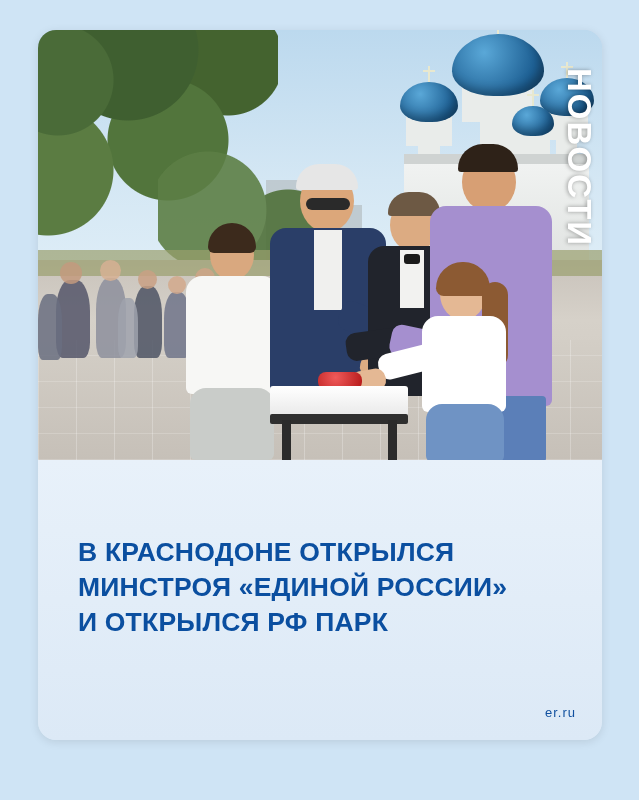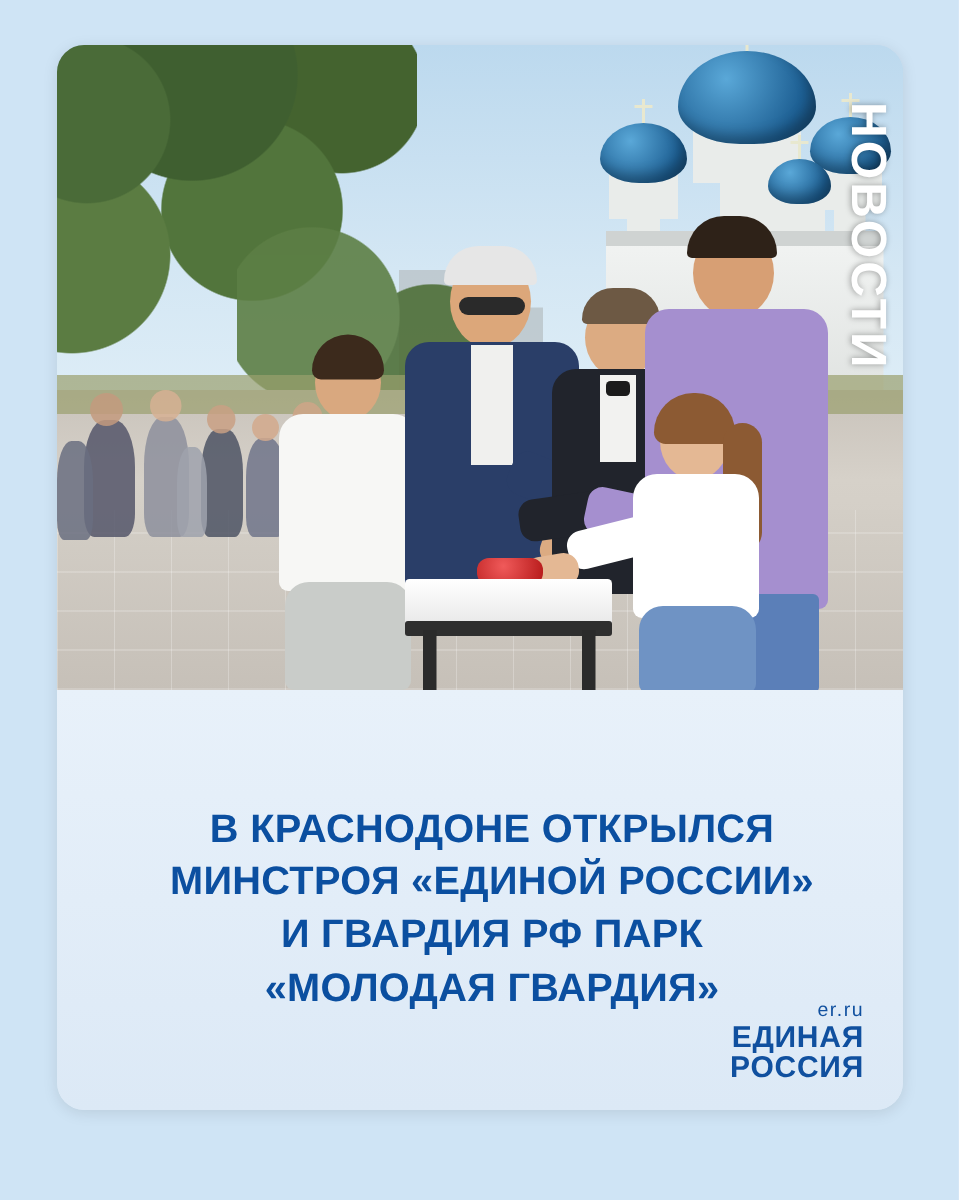--- a/index.html
+++ b/index.html
@@ -227,21 +227,21 @@
     position: absolute;
     left: 40px;
     top: 75px;
     width: 500px;
     color: #0b4fa0;
     font-size: 26.5px;
     font-weight: bold;
     line-height: 1.33;
     letter-spacing: .2px;
   }
-  .headline .l { display: block; white-space: nowrap; text-align: center; }
+  .headline .l { display: block; white-space: nowrap; }
 
   
   .logo {
     position: absolute;
     right: 26px;
     bottom: 18px;
     text-align: right;
   }
   .logo-url {
     color: #10509f;
@@ -369,26 +369,21 @@
       <div class="ped-leg" style="left:118px;"></div>
     </div>
 
     <div class="news-label">НОВОСТИ</div>
   </div>
 
   <div class="panel">
     <div class="headline">
       <span class="l"> В КРАСНОДОНЕ ОТКРЫЛСЯ</span>
       <span class="l">МИНСТРОЯ «ЕДИНОЙ РОССИИ»</span>
-      <span class="l">И ГВАРДИЯ РФ ПАРК</span>
-      <span class="l">«МОЛОДАЯ ГВАРДИЯ»</span>
+      <span class="l">И ОТКРЫЛСЯ РФ ПАРК</span>
     </div>
 
     <div class="logo">
       <div class="logo-url">er.ru</div>
-      <div class="logo-name">
-        <span>ЕДИНАЯ</span>
-        <span>РОССИЯ</span>
-      </div>
     </div>
   </div>
 
 </div>
 
 </body></html>

